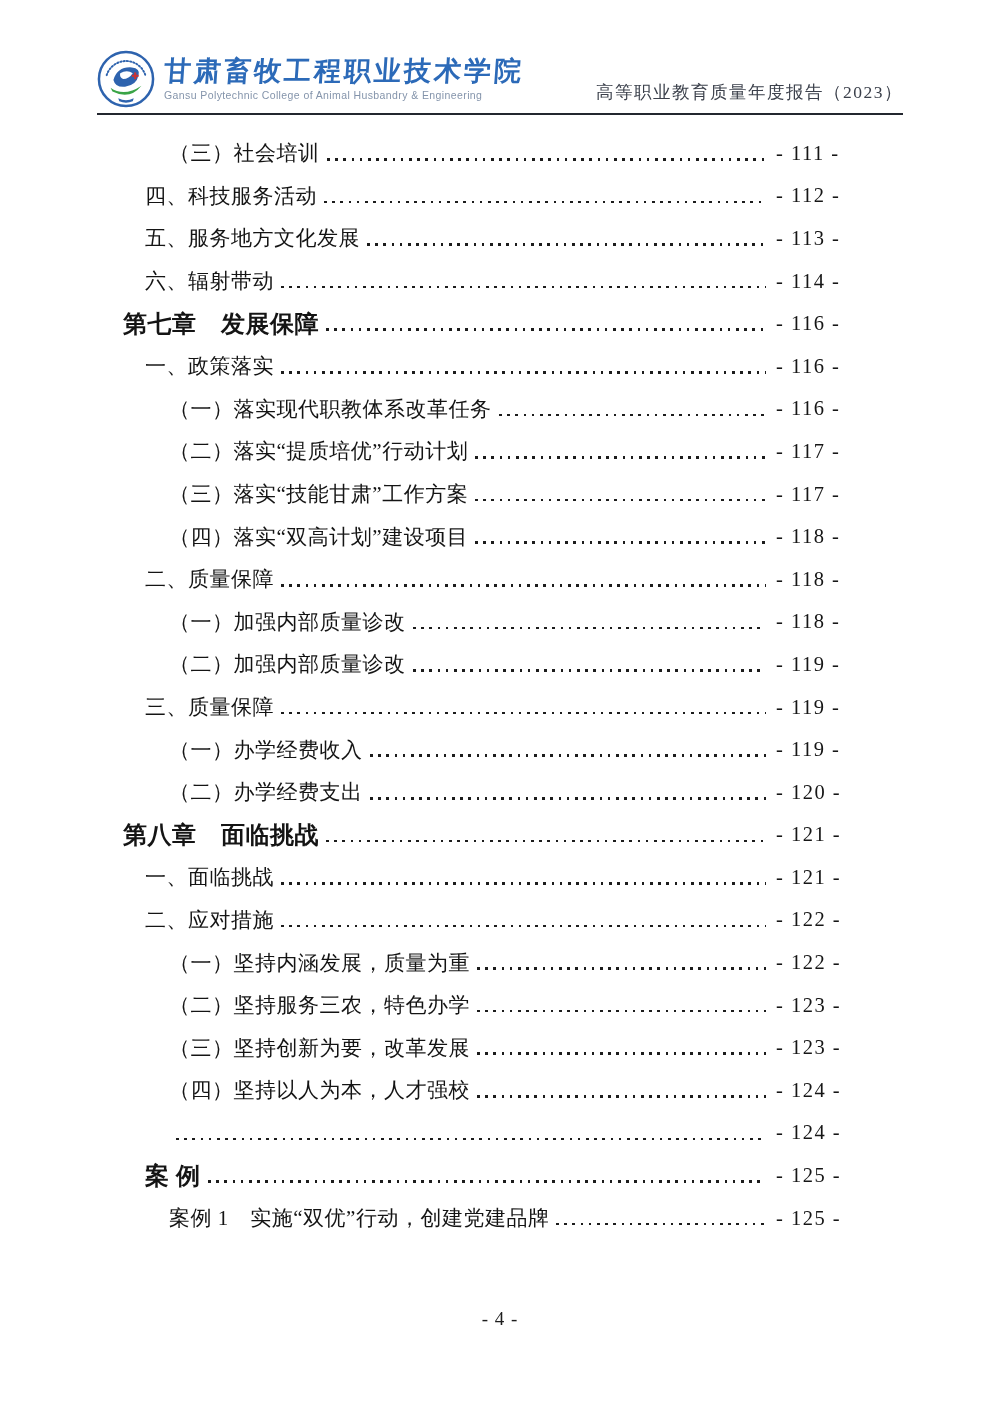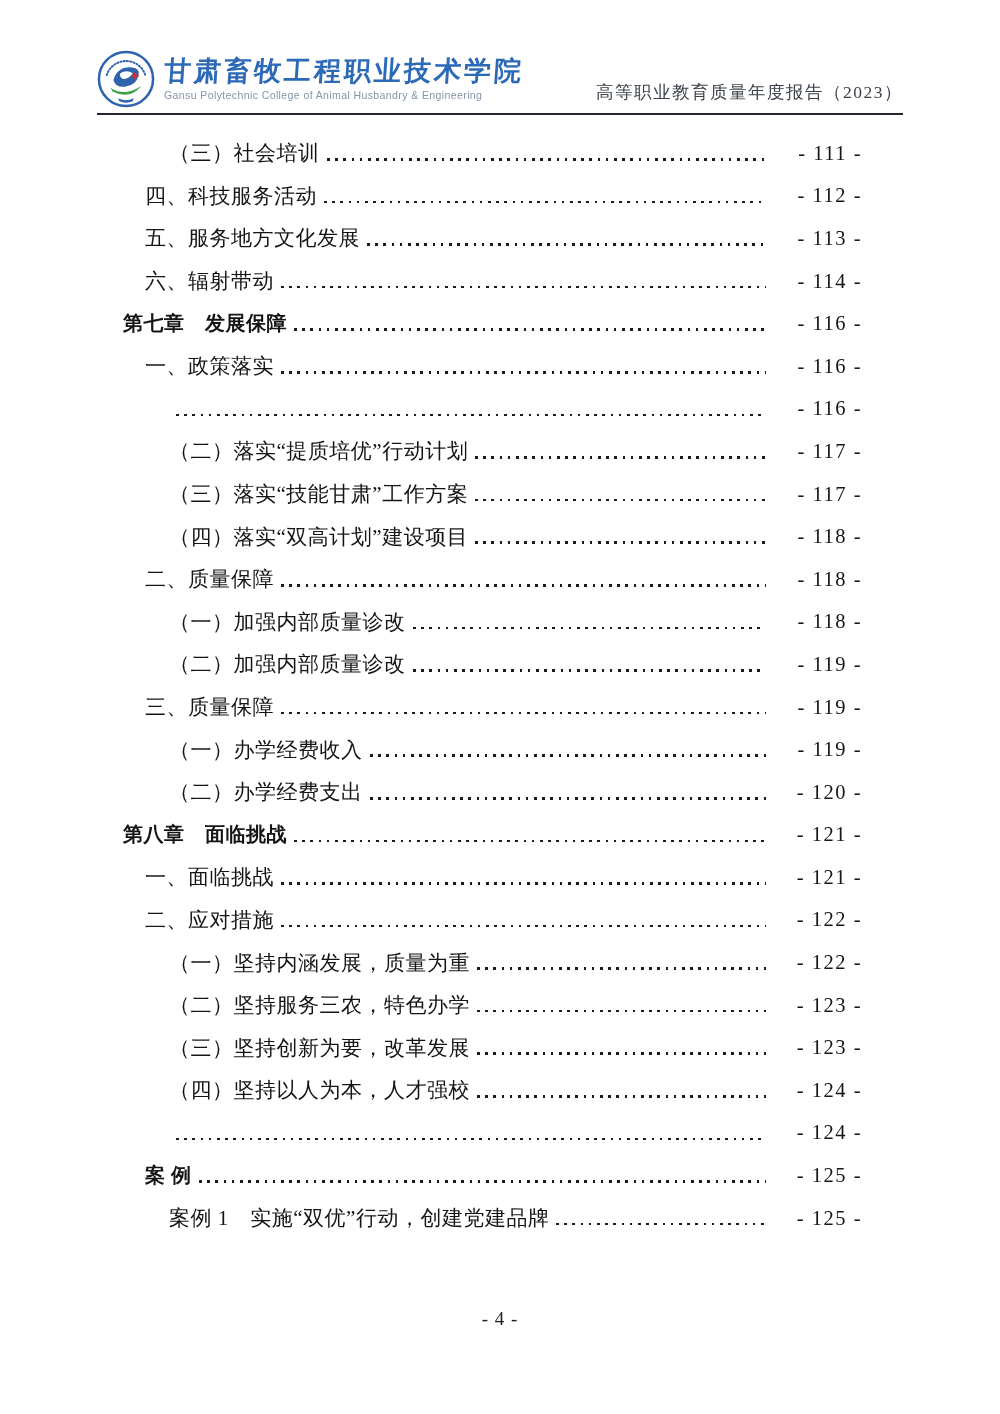--- a/index.html
+++ b/index.html
@@ -66,35 +66,35 @@
   }
   .toc-row {
     display: flex;
     align-items: center;
     height: 42.6px;
     font-size: 21px;
     color: #141414;
   }
   .toc-row.lvl1 { padding-left: 22px; }
   .toc-row.lvl2 { padding-left: 46px; }
-  .toc-row.bold .toc-label { font-weight: bold; font-size: 20px; font-family: Liberation Serif, serif; }
+  .toc-row.bold .toc-label { font-weight: bold; font-size: 24px; font-family: Liberation Serif, serif; }
   .toc-label { white-space: nowrap; flex-shrink: 0; letter-spacing: 0.5px; }
   .leader {
     flex: 1 1 auto;
     height: 2.6px;
     margin: 0 10px 0 7px;
     position: relative;
     top: 6px;
     background-image: repeating-linear-gradient(to right, #1c1c1c 0 2.6px, transparent 2.6px 8.2px);
   }
   .toc-page {
     white-space: nowrap;
     flex-shrink: 0;
     min-width: 86px;
-    text-align: right;
+    text-align: left;
     font-size: 20.5px;
     letter-spacing: 1.5px;
     color: #161616;
   }
 
   
   .footer {
     position: absolute;
     left: 0;
     right: 0;
@@ -157,20 +157,21 @@
       <span class="toc-label">第七章　发展保障</span>
       <span class="leader"></span>
       <span class="toc-page">- 116 -</span>
     </div>
       <div class="toc-row lvl1">
       <span class="toc-label">一、政策落实</span>
       <span class="leader"></span>
       <span class="toc-page">- 116 -</span>
     </div>
       <div class="toc-row lvl2">
+      <span class="toc-label">（一）落实现代职教体系改革任务</span>
       <span class="leader"></span>
       <span class="toc-page">- 116 -</span>
     </div>
       <div class="toc-row lvl2">
       <span class="toc-label">（二）落实“提质培优”行动计划</span>
       <span class="leader"></span>
       <span class="toc-page">- 117 -</span>
     </div>
       <div class="toc-row lvl2">
       <span class="toc-label">（三）落实“技能甘肃”工作方案</span>

